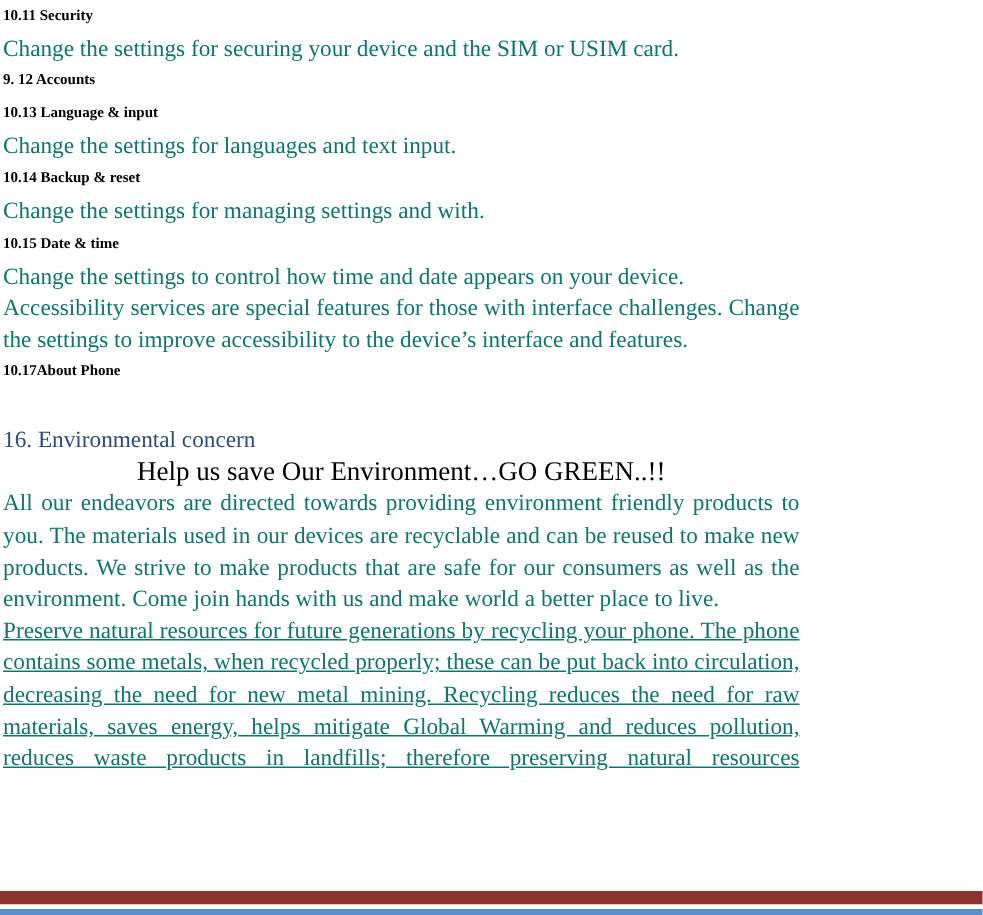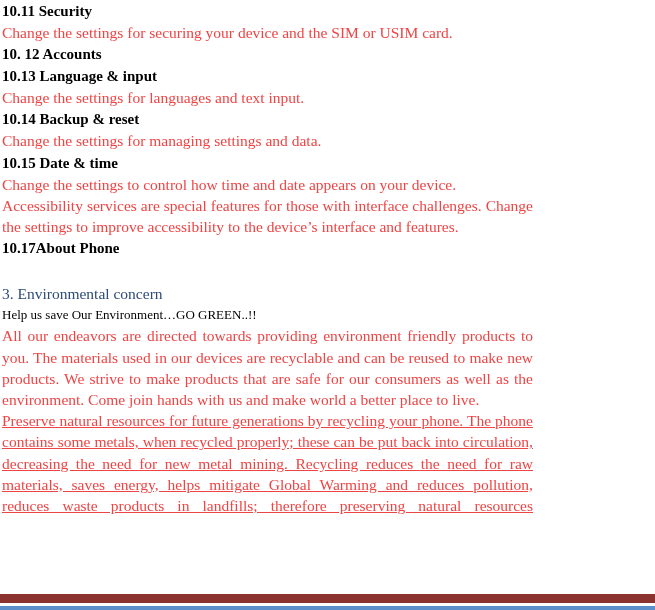--- a/index.html
+++ b/index.html
@@ -27,34 +27,34 @@
   }
 
   .content {
     position: absolute;
     left: 2px;
     top: 0px;
     width: 531px;
   }
 
   .sec-head {
-    font-size: 15px;
+    font-size: 10px;
     font-weight: bold;
     line-height: 22px;
     margin: 0;
     color: #000000;
     white-space: pre;
   }
 
   .sec-body {
     font-size: 15.5px;
     font-weight: normal;
     line-height: 21.2px;
     margin: 0;
-    color: #ef4444;
+    color: #0f766e;
     text-align: justify;
     text-justify: inter-word;
   }
 
   .sec-body.justify-all {
     text-align-last: justify;
     text-decoration: underline;
   }
 
   .spacer {
@@ -63,26 +63,26 @@
 
   .chapter-head {
     font-size: 15.5px;
     font-weight: normal;
     line-height: 21px;
     margin: 0;
     color: #2E4B7A;
   }
 
   .tagline {
-    font-size: 13px;
+    font-size: 18px;
     font-weight: normal;
     line-height: 21.2px;
     margin: 0;
     color: #000000;
-    text-align: left;
+    text-align: center;
   }
 
   .footer {
     position: absolute;
     left: 0;
     bottom: 0;
     width: 655px;
   }
   .footer-band {
     width: 100%;
@@ -103,38 +103,38 @@
 </head>
 <body>
 
 <div class="page">
 
   <div class="content">
 
     <h2 class="sec-head">10.11 Security</h2>
     <p class="sec-body">Change the settings for securing your device and the SIM or USIM card.</p>
 
-    <h2 class="sec-head">10. 12 Accounts</h2>
+    <h2 class="sec-head">9. 12 Accounts</h2>
 
     <h2 class="sec-head">10.13 Language &amp; input</h2>
     <p class="sec-body">Change the settings for languages and text input.</p>
 
     <h2 class="sec-head">10.14 Backup &amp; reset</h2>
-    <p class="sec-body">Change the settings for managing settings and data.</p>
+    <p class="sec-body">Change the settings for managing settings and with.</p>
 
     <h2 class="sec-head">10.15 Date &amp; time</h2>
     <p class="sec-body">Change the settings to control how time and date appears on your device.</p>
 
     <p class="sec-body">Accessibility services are special features for those with interface challenges. Change the settings to improve accessibility to the device’s interface and features.</p>
 
     <h2 class="sec-head">10.17About Phone</h2>
 
     <div class="spacer"></div>
 
-    <h2 class="chapter-head">3. Environmental concern</h2>
+    <h2 class="chapter-head">16. Environmental concern</h2>
 
     <p class="tagline">Help us save Our Environment…GO GREEN..!!</p>
 
     <p class="sec-body">All our endeavors are directed towards providing environment friendly products to you. The materials used in our devices are recyclable and can be reused to make new products. We strive to make products that are safe for our consumers as well as the environment. Come join hands with us and make world a better place to live.</p>
 
     <p class="sec-body justify-all">Preserve natural resources for future generations by recycling your phone. The phone contains some metals, when recycled properly; these can be put back into circulation, decreasing the need for new metal mining. Recycling reduces the need for raw materials, saves energy, helps mitigate Global Warming and reduces pollution, reduces waste products in landfills; therefore preserving natural resources</p>
 
   </div>
 
   <div class="footer">

